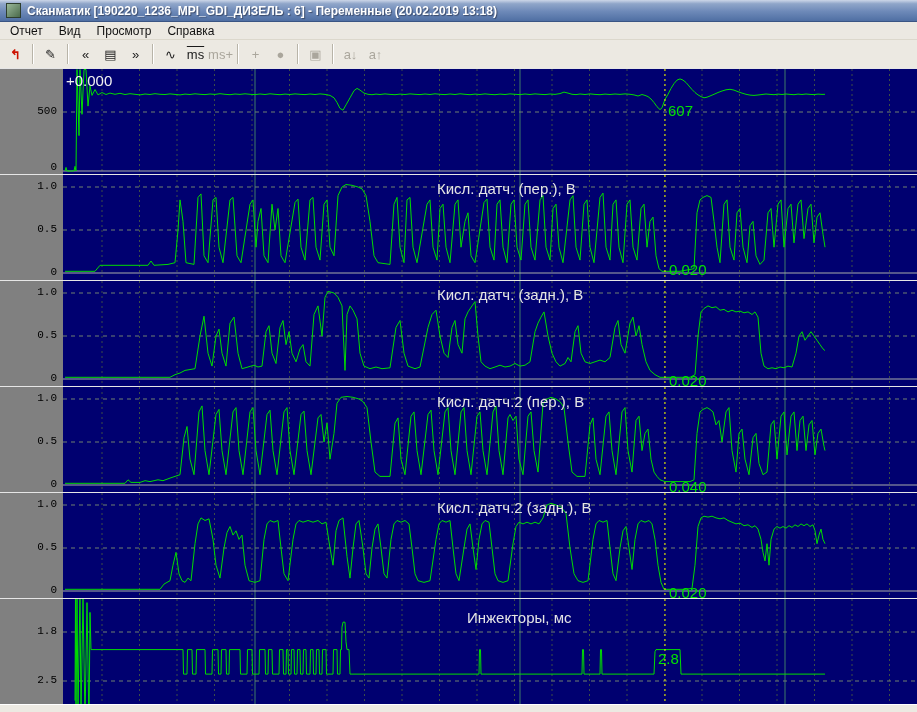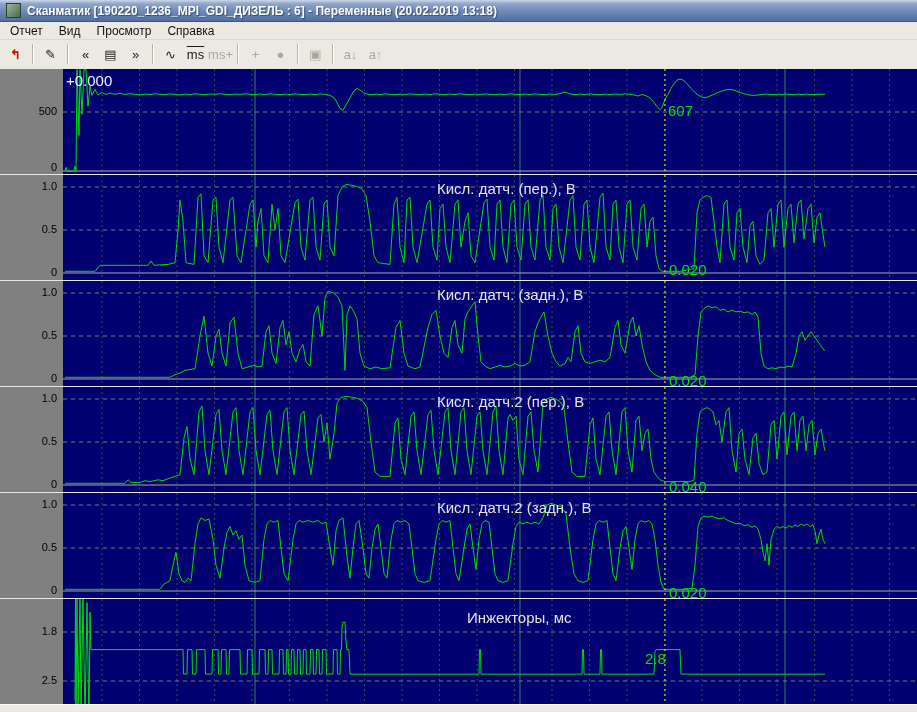--- a/index.html
+++ b/index.html
@@ -16,21 +16,21 @@
   .menu-item{padding:10px 8px;cursor:default;}
   .toolbar{height:28px;box-sizing:border-box;display:flex;align-items:center;padding-left:3px;background:#ece9e2;}
   .tb{width:25px;height:24px;display:flex;align-items:center;justify-content:center;
        background:transparent;border:1px solid transparent;font-size:13px;color:#1a1a1a;
        font-family:"Liberation Sans",sans-serif;padding:0;}
   .tb.disabled{color:#aaa69c;}
   .tb .g{line-height:1;}
   .sep{width:1px;height:20px;background:#b8b4a8;border-right:1px solid #fff;margin:0 4px;}
   #charts{position:absolute;top:68px;left:0;width:917px;height:636px;background:#000070;}
   .panel{position:relative;height:106px;box-sizing:border-box;border-top:1px solid #e6e6e6;}
-  .gutter{position:absolute;left:0;top:0;width:63px;height:100%;background:#808080;z-index:2;}
+  .gutter{position:absolute;left:0;top:0;width:63px;height:100%;background:#808080;z-index:2;font-family:Liberation Mono, monospace;}
   .tick-label{position:absolute;right:6px;font-size:11px;color:#000;z-index:3;white-space:nowrap;}
   .plot{position:absolute;left:63px;top:0;width:854px;height:100%;overflow:hidden;}
   .plot svg{position:absolute;left:0;top:0;}
   .trace-title{position:absolute;color:#e4e4e4;font-size:15px;white-space:nowrap;z-index:4;}
   .cursor-value{position:absolute;color:#00e400;font-size:15px;white-space:nowrap;z-index:4;}
   .time-label{position:absolute;color:#f2f2f2;font-size:15px;white-space:nowrap;z-index:4;}
   .bottombar{position:absolute;top:704px;left:0;width:917px;height:8px;background:#ece9e2;border-top:1px solid #fff;box-sizing:border-box;}
 </style>
 </head>
 <body>
@@ -338,17 +338,17 @@
           <line x1="826.5" y1="0" x2="826.5" y2="106" stroke="#3c4c48" stroke-dasharray="2,3"></line>
           <line x1="192" y1="0" x2="192" y2="106" stroke="#3f7a68"></line>
           <line x1="457" y1="0" x2="457" y2="106" stroke="#3f7a68"></line>
           <line x1="722" y1="0" x2="722" y2="106" stroke="#3f7a68"></line>
           <line x1="0" y1="33.0" x2="854" y2="33.0" stroke="#708070" stroke-dasharray="4,4"></line>
           <line x1="0" y1="82.0" x2="854" y2="82.0" stroke="#708070" stroke-dasharray="4,4"></line>
           <polyline points="12.0,101.6 12.5,-6.2 13.0,111.4 14.0,-6.2 15.0,111.4 17.0,-6.2 18.0,116.3 20.0,-1.3 22.0,121.2 24.0,3.6 26.0,126.1 27.0,13.4 28.0,50.6 120.0,50.6 120.5,75.1 124.0,75.1 124.5,50.6 129.0,50.6 129.5,75.1 133.0,75.1 133.5,50.6 142.0,50.6 142.5,75.1 149.0,75.1 149.5,50.6 155.0,50.6 155.5,75.1 158.0,75.1 158.5,50.6 163.0,50.6 163.5,75.1 166.0,75.1 166.5,50.6 177.0,50.6 177.5,75.1 184.0,75.1 184.5,50.6 189.0,50.6 189.5,75.1 196.0,75.1 196.5,50.6 202.0,50.6 202.5,75.1 205.0,75.1 205.5,50.6 209.0,50.6 209.5,75.1 216.0,75.1 216.5,50.6 220.0,50.6 220.5,75.1 223.0,75.1 223.5,50.6 225.0,50.6 225.5,75.1 228.0,75.1 228.5,50.6 231.0,50.6 231.5,75.1 234.0,75.1 234.5,50.6 237.0,50.6 237.5,75.1 240.0,75.1 240.5,50.6 243.0,50.6 243.5,75.1 247.0,75.1 247.5,50.6 250.0,50.6 250.5,75.1 253.0,75.1 253.5,50.6 256.0,50.6 256.5,75.1 259.0,75.1 259.5,50.6 263.0,50.6 263.5,75.1 270.0,75.1 270.5,50.6 274.0,50.6 274.5,75.1 277.0,75.1 277.5,50.6 278.5,50.6 279.0,28.1 280.0,23.2 282.0,23.2 283.0,42.8 284.0,50.6 286.0,50.6 287.0,75.1 416.0,75.1 416.5,50.6 417.5,50.6 418.0,75.1 519.0,75.1 519.5,50.6 520.5,50.6 521.0,75.1 537.0,75.1 537.5,50.6 538.5,50.6 539.0,75.1 591.0,75.1 592.0,52.6 593.0,50.6 617.0,50.6 618.0,75.1 762.0,75.1" fill="none" stroke="#00dd00" stroke-width="1" stroke-linejoin="round"></polyline>
           <line x1="602" y1="0" x2="602" y2="106" stroke="#e8e800" stroke-dasharray="2,3"></line>
         </svg>
         <div class="trace-title" style="left: 404px; top: 10px;">Инжекторы, мс</div>
-        <div class="cursor-value" style="left: 582px; top: 51px;">2.8</div>
+        <div class="cursor-value" style="left: 595px; top: 51px;">2.8</div>
       </div>
     </div>
   </div>
 <div class="bottombar"></div>
 
 </body></html>

